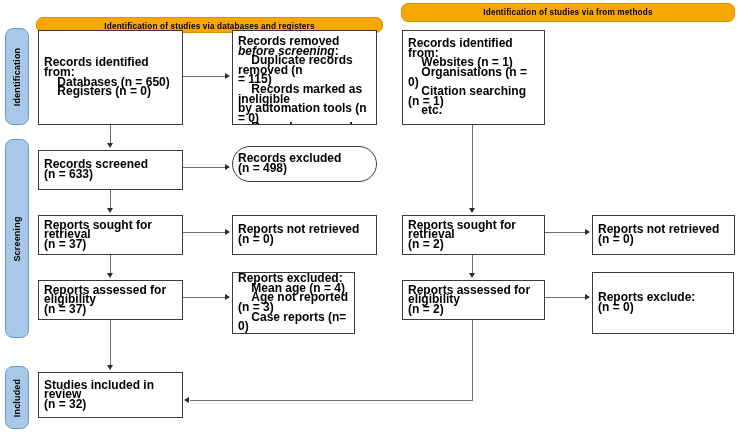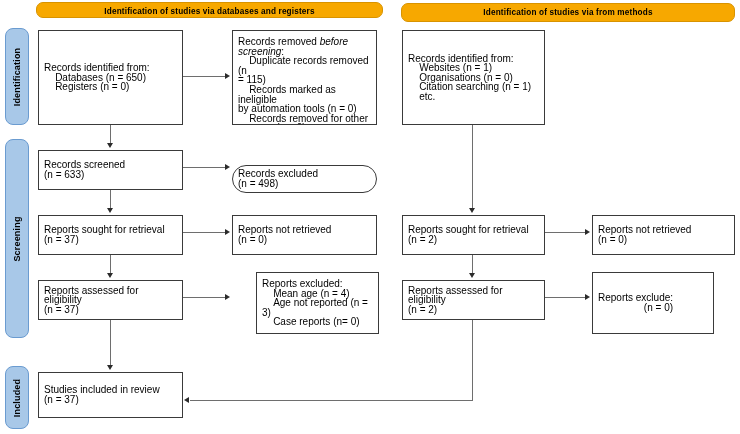--- a/index.html
+++ b/index.html
@@ -56,24 +56,25 @@
     position: absolute;
     background: #ffffff;
     border: 1px solid #3a3a3a;
     box-sizing: border-box;
     display: flex;
     align-items: center;
     overflow: hidden;
   }
   .flow-box .box-text {
     padding: 0 5px;
-    font-size: 10px;
+    font-size: 12px;
     line-height: 9.6px;
     color: #000000;
     white-space: pre-wrap;
+    font-weight: bold;
   }
   .flow-box.align-top .box-text { align-self: flex-start; padding-top: 6px; }
   .box-text .ital { font-style: italic; }
 
   
   .conn {
     position: absolute;
     background: #6e6e6e;
   }
   .conn-h { height: 1px; }
@@ -98,21 +99,21 @@
     border-left: 3.5px solid transparent;
     border-right: 3.5px solid transparent;
     border-top: 5.5px solid #2b2b2b;
   }
 </style>
 </head>
 <body>
 
 <div id="prisma-root">
 
-  <div class="stage-header" style="left:36px; top:2px; width:347px; height:16px;">
+  <div class="stage-header" style="left:36px; top:17px; width:347px; height:16px;">
     <span>Identification of studies via databases and registers</span>
   </div>
   <div class="stage-header" style="left:401px; top:3px; width:334px; height:19px;">
     <span>Identification of studies via from methods</span>
   </div>
 
   <div class="phase-bar" style="left:5px; top:28px; width:24px; height:97px;">
     <span class="phase-label">Identification</span>
   </div>
   <div class="phase-bar" style="left:5px; top:139px; width:24px; height:199px;">
@@ -141,21 +142,21 @@
   <div class="conn conn-h" style="left:183px; top:76px; width:42px;"></div>
   <div class="arrow arrow-right" style="left:225px; top:72.5px;"></div>
 
   <div class="conn conn-v" style="left:110px; top:125px; height:21px;"></div>
   <div class="arrow arrow-down" style="left:106.5px; top:143px;"></div>
 
   <div class="flow-box" style="left:38px; top:150px; width:145px; height:40px;">
     <div class="box-text">Records screened
 (n = 633)</div>
   </div>
-  <div class="flow-box" style="left:232px; top:165px; width:145px; height:28px;border-radius:18px;">
+  <div class="flow-box" style="left:232px; top:146px; width:145px; height:36px;border-radius:18px;">
     <div class="box-text">Records excluded
 (n = 498)</div>
   </div>
   <div class="conn conn-h" style="left:183px; top:167px; width:42px;"></div>
   <div class="arrow arrow-right" style="left:225px; top:163.5px;"></div>
 
   <div class="conn conn-v" style="left:110px; top:190px; height:21px;"></div>
   <div class="arrow arrow-down" style="left:106.5px; top:208px;"></div>
 
   <div class="flow-box" style="left:38px; top:215px; width:145px; height:40px;">
@@ -169,35 +170,35 @@
   <div class="conn conn-h" style="left:183px; top:232px; width:42px;"></div>
   <div class="arrow arrow-right" style="left:225px; top:228.5px;"></div>
 
   <div class="conn conn-v" style="left:110px; top:255px; height:21px;"></div>
   <div class="arrow arrow-down" style="left:106.5px; top:273px;"></div>
 
   <div class="flow-box" style="left:38px; top:280px; width:145px; height:40px;">
     <div class="box-text">Reports assessed for eligibility
 (n = 37)</div>
   </div>
-  <div class="flow-box" style="left:232px; top:272px; width:123px; height:62px;margin-left:24px;">
+  <div class="flow-box" style="left:232px; top:272px; width:123px; height:62px;">
     <div class="box-text">Reports excluded:
     Mean age (n = 4)
     Age not reported (n = 3)
     Case reports (n= 0)</div>
   </div>
   <div class="conn conn-h" style="left:183px; top:297px; width:42px;"></div>
   <div class="arrow arrow-right" style="left:225px; top:293.5px;"></div>
 
   <div class="conn conn-v" style="left:110px; top:320px; height:48px;"></div>
   <div class="arrow arrow-down" style="left:106.5px; top:365px;"></div>
 
   <div class="flow-box" style="left:38px; top:372px; width:145px; height:46px;">
     <div class="box-text">Studies included in review
-(n = 37)</div>
+(n = 32)</div>
   </div>
 
   <div class="flow-box" style="left:402px; top:30px; width:143px; height:95px;">
     <div class="box-text">Records identified from:
     Websites (n = 1)
     Organisations (n = 0)
     Citation searching (n = 1)
     etc.</div>
   </div>
 
@@ -215,21 +216,21 @@
   <div class="conn conn-h" style="left:545px; top:232px; width:40px;"></div>
   <div class="arrow arrow-right" style="left:585px; top:228.5px;"></div>
 
   <div class="conn conn-v" style="left:472px; top:255px; height:21px;"></div>
   <div class="arrow arrow-down" style="left:468.5px; top:273px;"></div>
 
   <div class="flow-box" style="left:402px; top:280px; width:143px; height:40px;">
     <div class="box-text">Reports assessed for eligibility
 (n = 2)</div>
   </div>
-  <div class="flow-box" style="left:592px; top:272px; width:122px; height:62px;text-align:right;">
+  <div class="flow-box" style="left:592px; top:272px; width:142px; height:62px;">
     <div class="box-text">Reports exclude:
 (n = 0)</div>
   </div>
   <div class="conn conn-h" style="left:545px; top:297px; width:40px;"></div>
   <div class="arrow arrow-right" style="left:585px; top:293.5px;"></div>
 
   <div class="conn conn-v" style="left:472px; top:320px; height:80px;"></div>
   <div class="conn conn-h" style="left:190px; top:400px; width:283px;"></div>
   <div class="arrow arrow-left" style="left:184px; top:396.5px;"></div>
 

